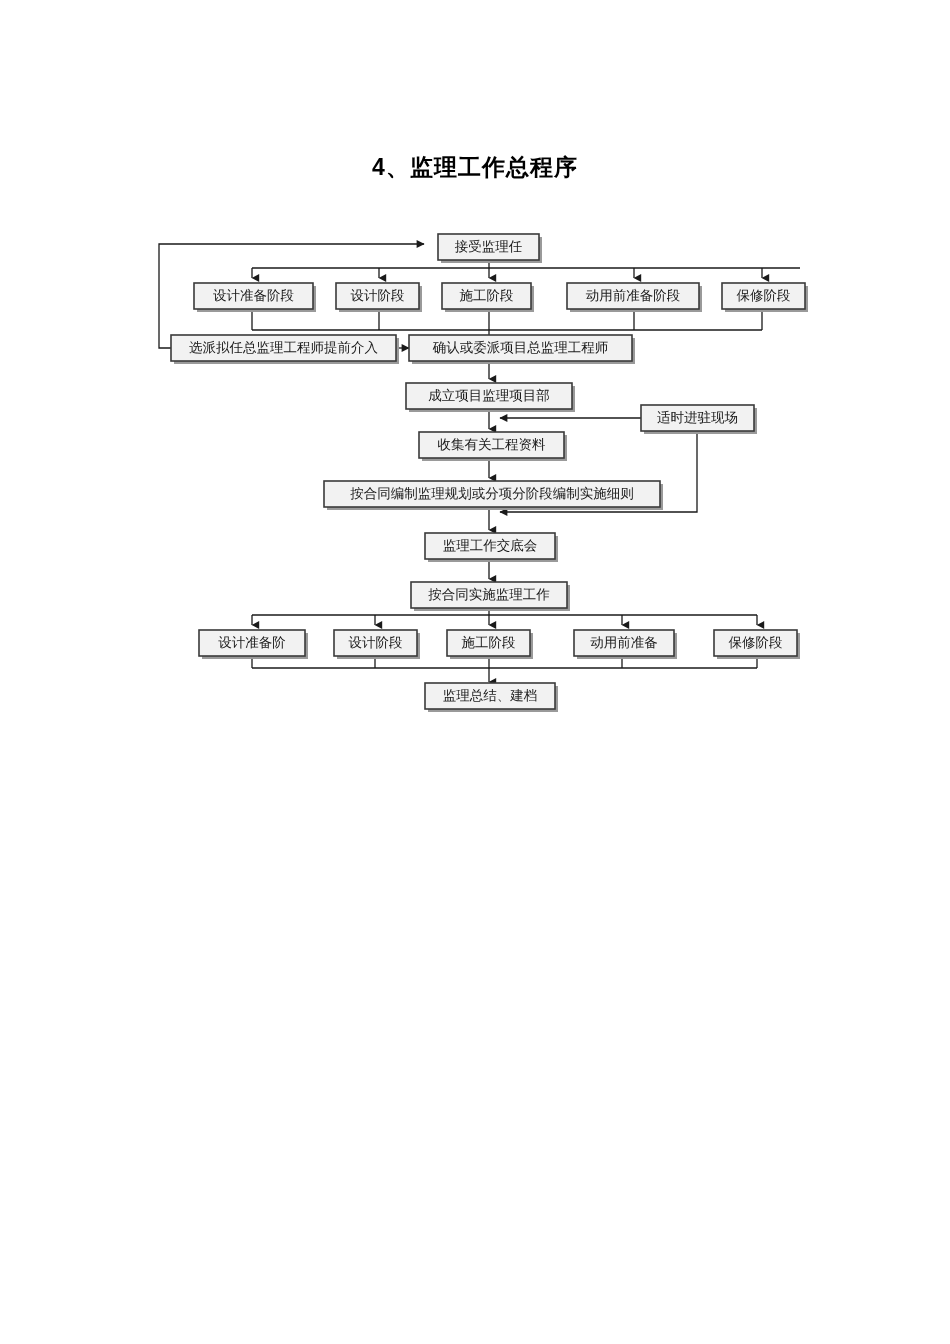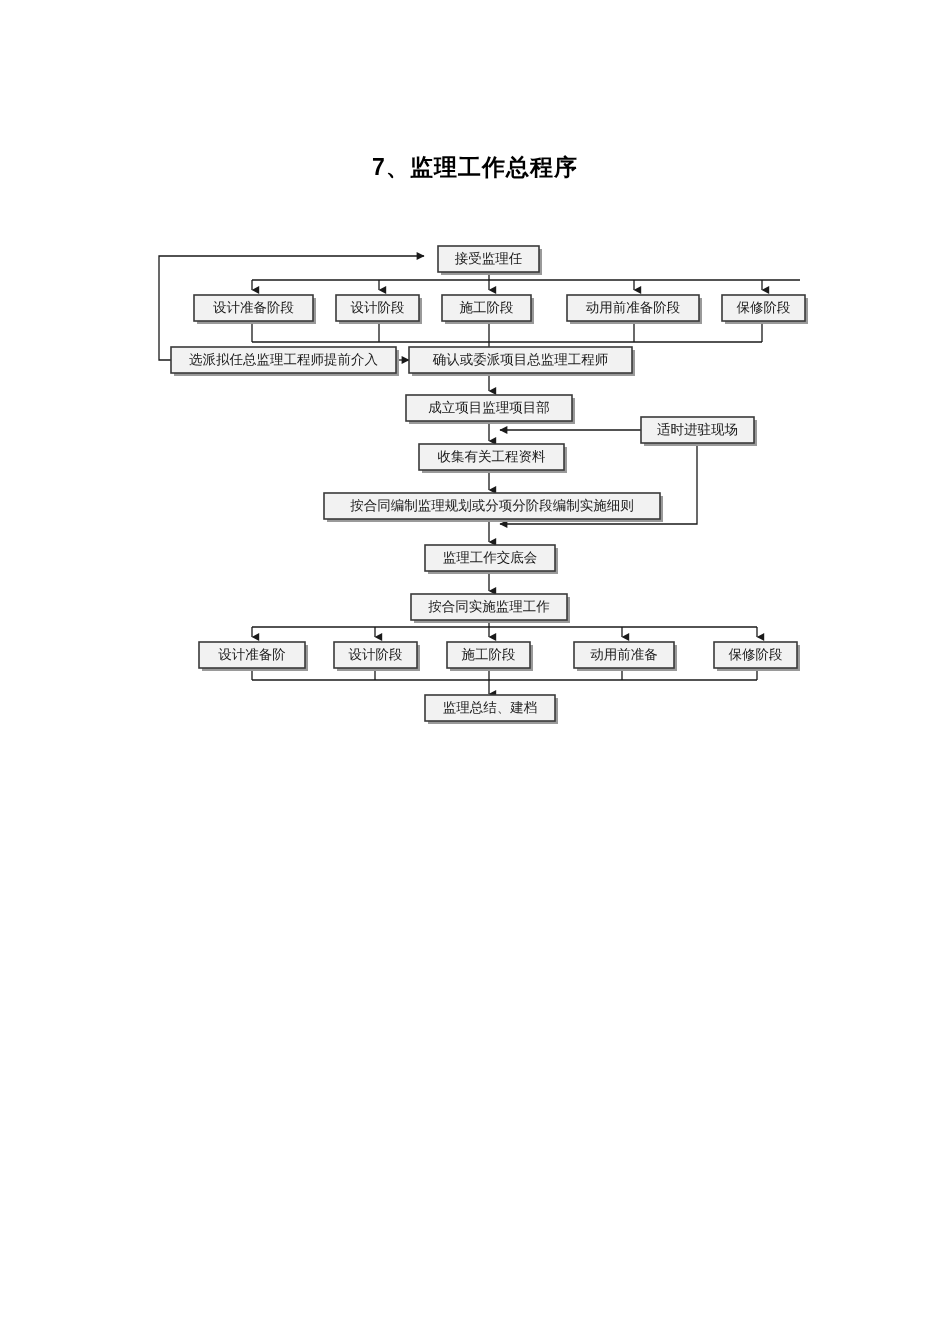--- a/index.html
+++ b/index.html
@@ -27,21 +27,21 @@
     text-align: center;
     font-family: "Liberation Sans", "DejaVu Sans", sans-serif;
     font-weight: bold;
     font-size: 23px;
     letter-spacing: 1px;
     color: #000000;
   }
   .flow-wrap {
     position: absolute;
     left: 0;
-    top: 12px;
+    top: 0;
     width: 950px;
     height: 1156px;
   }
   svg.flow {
     position: absolute;
     left: 0;
     top: 0;
     width: 950px;
     height: 1344px;
   }
@@ -64,21 +64,21 @@
     stroke: #1a1a1a;
     stroke-width: 1.3;
     fill: none;
   }
 </style>
 </head>
 <body>
 
 <div class="page">
 
-  <div class="doc-title">7、监理工作总程序</div>
+  <div class="doc-title">4、监理工作总程序</div>
 
   <div class="flow-wrap">
     <svg class="flow" viewBox="0 0 950 1344">
       <defs>
         <marker id="arrowDown" markerWidth="9" markerHeight="9" refX="4.5" refY="8" orient="auto" markerUnits="userSpaceOnUse">
           <path d="M0.6,0.8 L4.5,8.4 L8.4,0.8 Z" fill="#1a1a1a"></path>
         </marker>
         <marker id="arrowAny" markerWidth="9" markerHeight="9" refX="8" refY="4.5" orient="auto" markerUnits="userSpaceOnUse">
           <path d="M0.6,0.6 L8.6,4.5 L0.6,8.4 Z" fill="#1a1a1a"></path>
         </marker>

